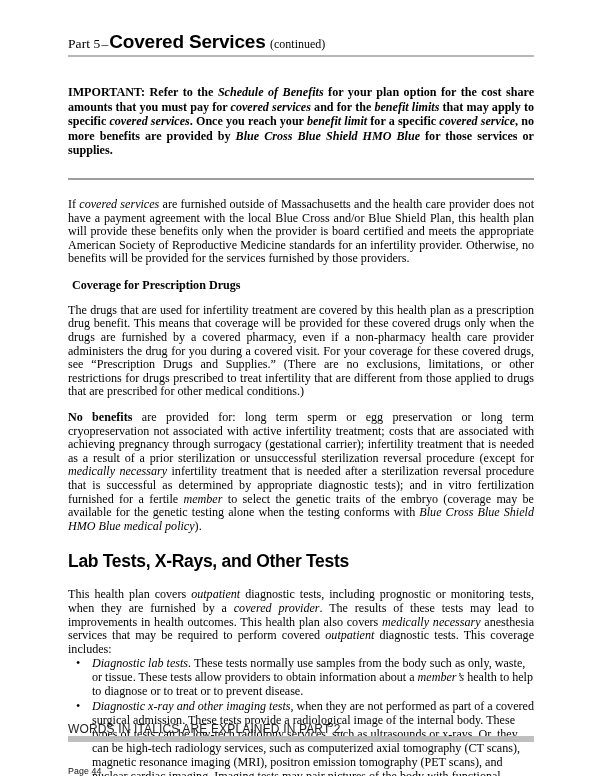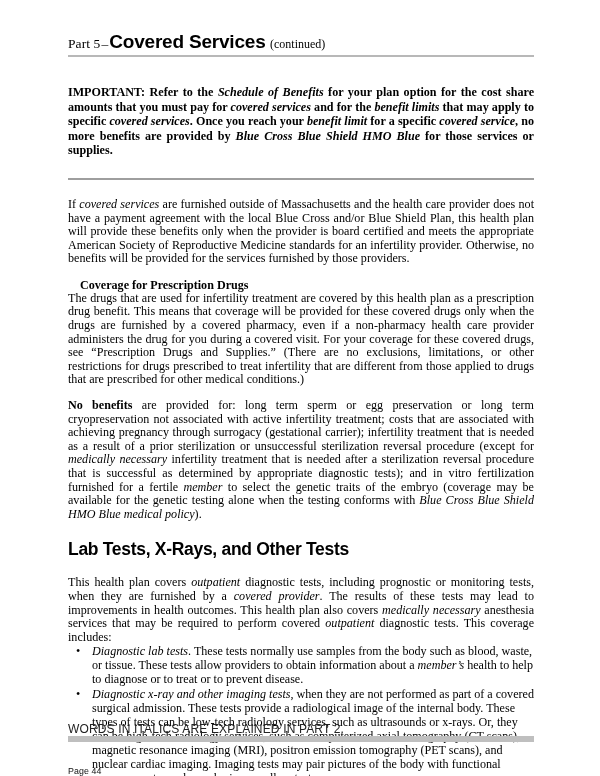--- a/index.html
+++ b/index.html
@@ -62,21 +62,21 @@
     border-top: 2px solid #b8b8b8;
     margin: 3px 0 0 0;
     height: 0;
   }
 
   
   p.body {
     font-size: 12.1px;
     line-height: 13.6px;
     text-align: justify;
-    margin: 0 0 12px 0;
+    margin: 12px 0 12px 0;
     -webkit-hyphens: none;
     hyphens: none;
   }
   p.important {
     font-weight: bold;
     margin-top: 28px;
     margin-bottom: 16px;
     font-size: 12.1px;
     line-height: 14.6px;
     text-align: justify;
@@ -86,21 +86,21 @@
   .rule-mid {
     border: 0;
     border-top: 2px solid #9e9e9e;
     margin: 20px 0 18px 0;
     height: 0;
   }
 
   h3.subhead {
     font-size: 12.1px;
     font-weight: bold;
-    margin: 0 0 0 12px;
+    margin: 0 0 0 4px;
     line-height: 14px;
   }
 
   h2.section {
     font-family: "Liberation Sans", sans-serif;
     font-size: 17.5px;
     font-weight: bold;
     letter-spacing: -0.3px;
     margin: 18px 0 17px 0;
     line-height: 20px;
@@ -178,21 +178,21 @@
 
     <p class="body"><b>No benefits</b><span> are provided for: long term sperm or egg preservation or long term cryopreservation not associated with active infertility treatment; costs that are associated with achieving pregnancy through surrogacy (gestational carrier); infertility treatment that is needed as a result of a prior sterilization or unsuccessful sterilization reversal procedure (except for </span><i>medically necessary</i><span> infertility treatment that is needed after a sterilization reversal procedure that is successful as determined by appropriate diagnostic tests); and in vitro fertilization furnished for a fertile </span><i>member</i><span> to select the genetic traits of the embryo (coverage may be available for the genetic testing alone when the testing conforms with </span><i>Blue Cross Blue Shield HMO Blue medical policy</i><span>).</span></p>
 
     <h2 class="section">Lab Tests, X-Rays, and Other Tests</h2>
 
     <p class="body" style="margin-bottom:1px;"><span>This health plan covers </span><i>outpatient</i><span> diagnostic tests, including prognostic or monitoring tests, when they are furnished by a </span><i>covered provider</i><span>. The results of these tests may lead to improvements in health outcomes. This health plan also covers </span><i>medically necessary</i><span> anesthesia services that may be required to perform covered </span><i>outpatient</i><span> diagnostic tests. This coverage includes:</span></p>
 
     <ul class="bullets">
 
       <li>
-        <span class="bullet-dot">•</span><i>Diagnostic lab tests</i><span>. These tests normally use samples from the body such as blood, waste, or tissue. These tests allow providers to obtain information about a </span><i>member’s</i><span> health to help to diagnose or to treat or to prevent disease.</span>
+        <span class="bullet-dot">•</span><i>Diagnostic lab tests</i><span>. These tests normally use samples from the body such as only, waste, or tissue. These tests allow providers to obtain information about a </span><i>member’s</i><span> health to help to diagnose or to treat or to prevent disease.</span>
       </li>
 
       <li>
         <span class="bullet-dot">•</span><i>Diagnostic x-ray and other imaging tests</i><span>, when they are not performed as part of a covered surgical admission. These tests provide a radiological image of the internal body. These types of tests can be low-tech radiology services, such as ultrasounds or x-rays. Or, they can be high-tech radiology services, such as computerized axial tomography (CT scans), magnetic resonance imaging (MRI), positron emission tomography (PET scans), and nuclear cardiac imaging. Imaging tests may pair pictures of the body with functional measurements, such as a barium swallow test.</span>
       </li>
 
       <li>
         <span class="bullet-dot">•</span><span>Other diagnostic tests not described above. These tests are used: to confirm or diagnose health problems; to monitor a condition; and/or to determine a course of treatment. Some examples of diagnostic tests are: capsule endoscopy; transcranial doppler study; and diagnostic machine tests, such as pulmonary function tests and Holter monitoring.</span>
       </li>
 

